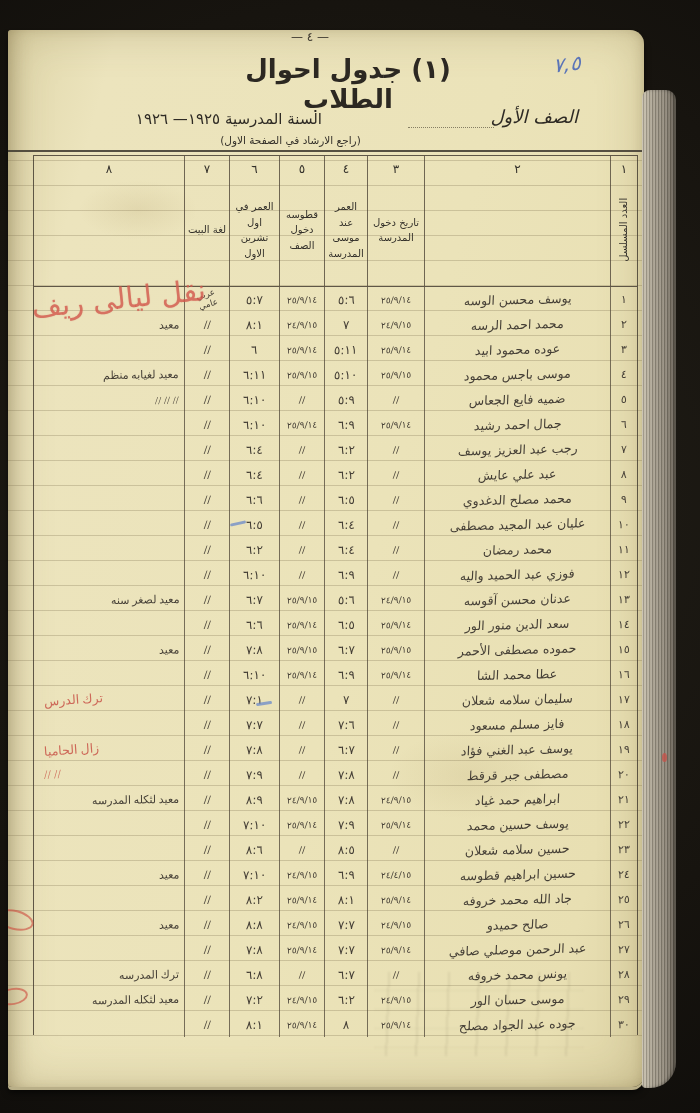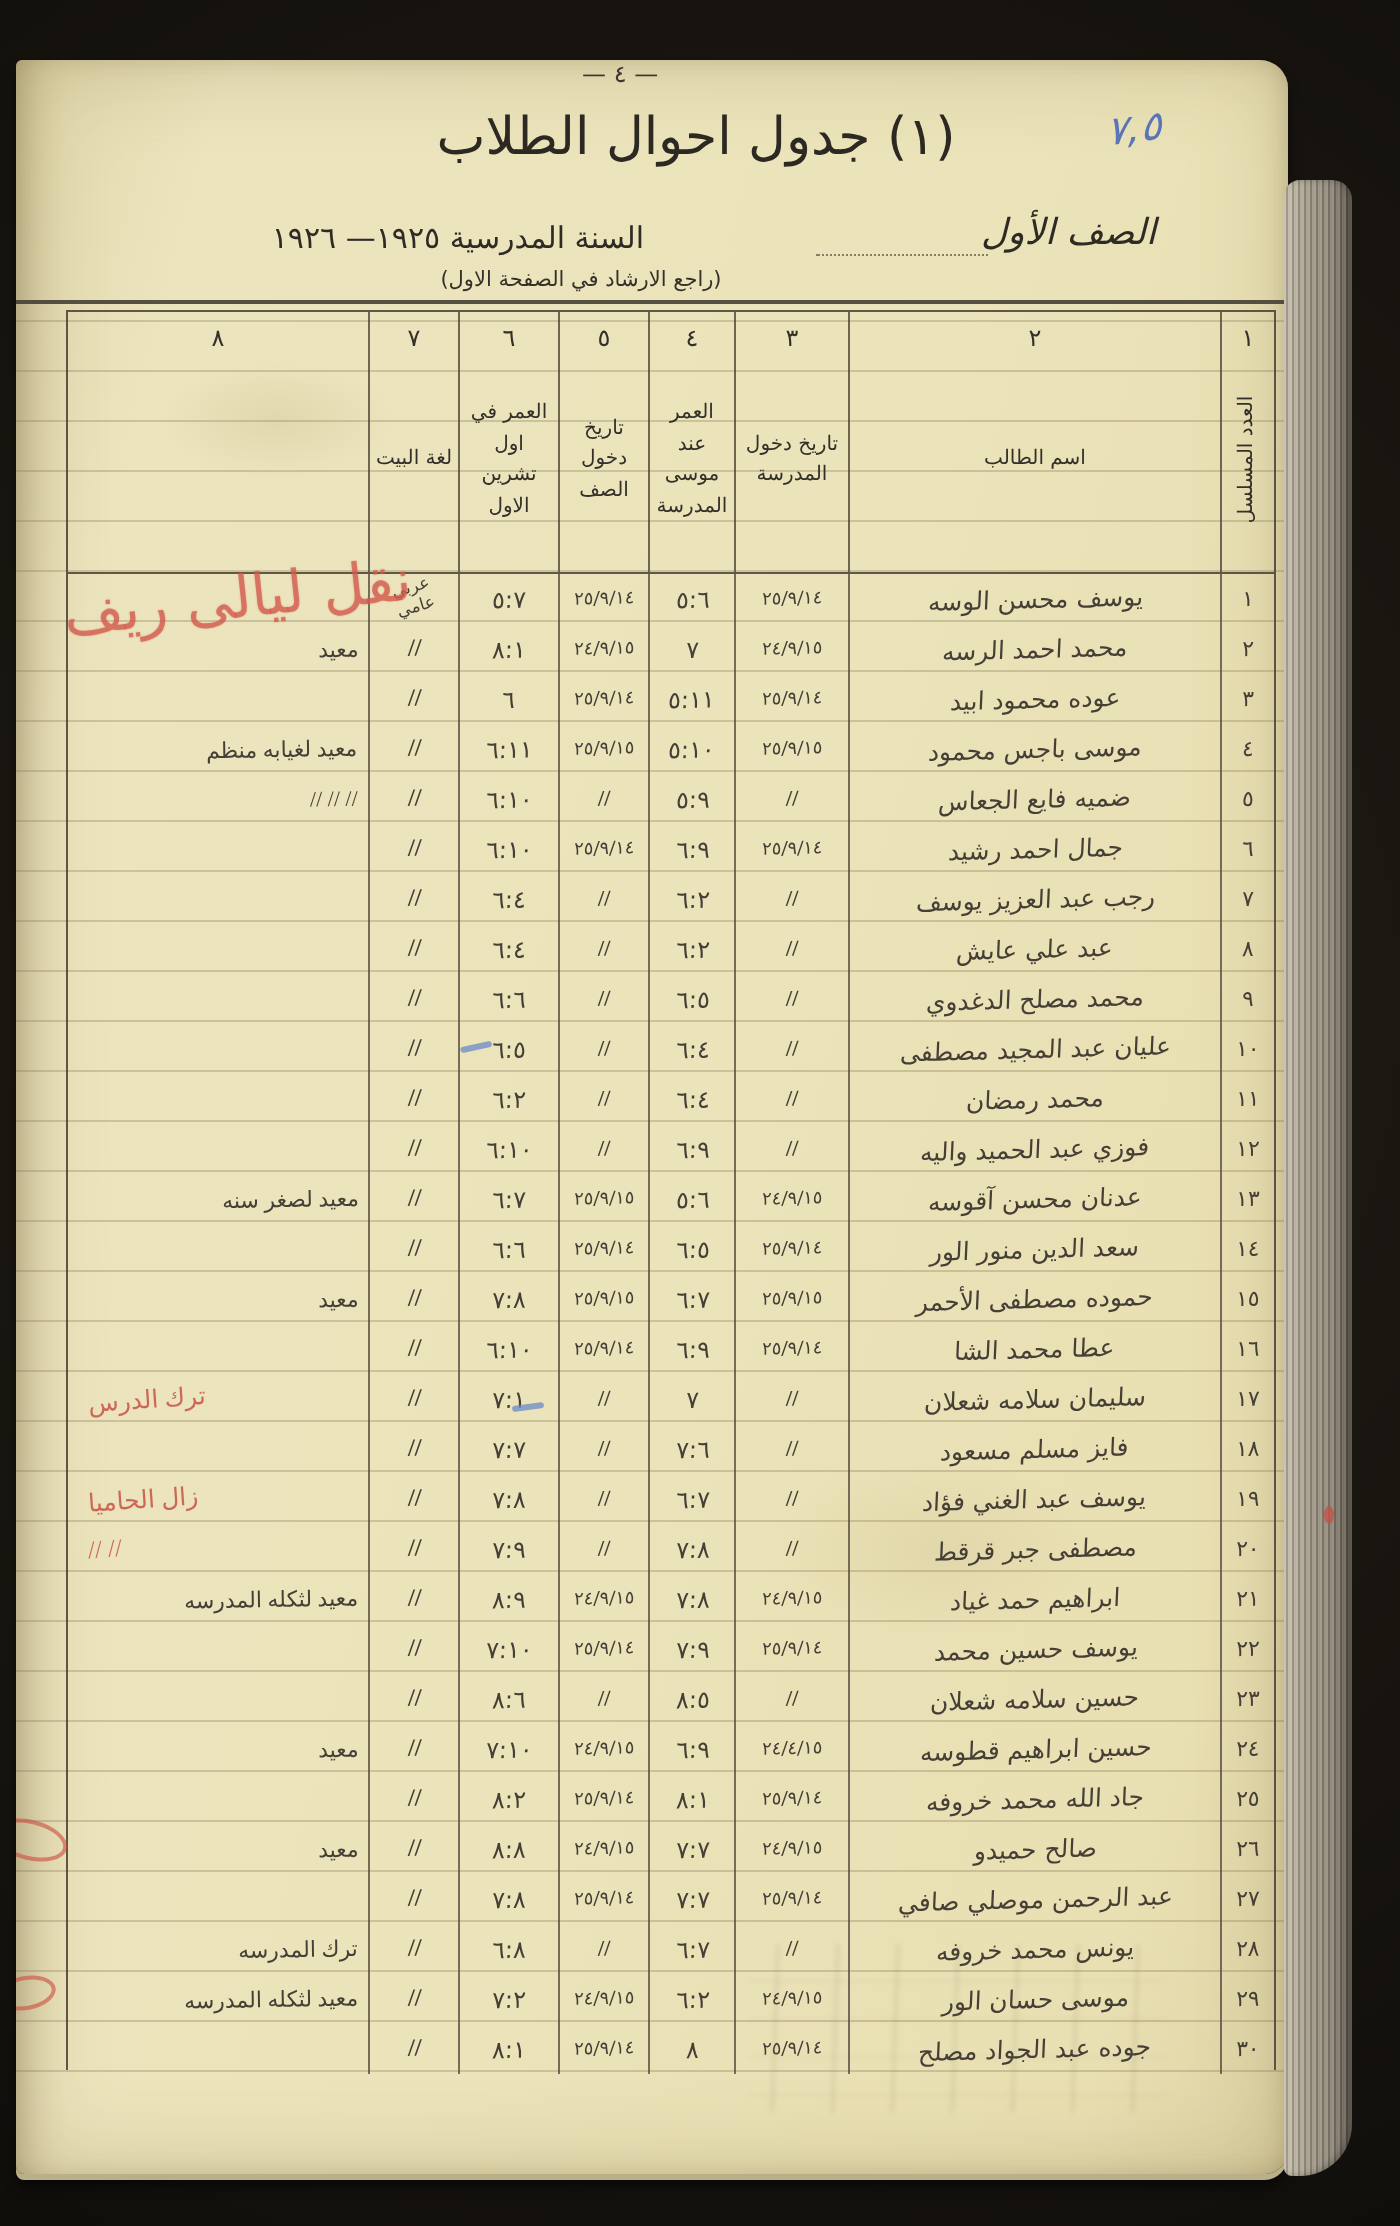--- a/index.html
+++ b/index.html
@@ -47,21 +47,21 @@
   .pageno{
     position:absolute;top:0px;left:283px;font-size:12px;color:#3d382f;
     letter-spacing:2px;direction:ltr;
   }
   .corner-mark{
     position:absolute;top:22px;left:545px;font-size:20px;color:#4f6cb8;
     transform:rotate(-7deg) skewX(-6deg);font-style:italic;direction:ltr;opacity:.92;
   }
   .title{
     position:absolute;top:24px;left:205px;width:270px;margin:0;
-    text-align:center;font-size:26px;font-weight:400;color:#2c2822;
+    text-align:center;font-size:26px;font-weight:700;color:#2c2822;
   }
   .class-label{position:absolute;top:76px;right:66px;font-size:18px;color:#2e2a24;font-style:italic;}
   .dots{
     position:absolute;top:96px;right:150px;width:86px;height:1px;
     border-bottom:1px dotted rgba(90,82,62,.7);
   }
   .year-label{position:absolute;top:80px;right:322px;font-size:15px;color:#2e2a24;white-space:nowrap;}
   .instruction-note{
     position:absolute;top:104px;left:190px;width:185px;text-align:center;
     font-size:10.5px;color:#35312a;
@@ -171,33 +171,32 @@
     <div class="table">
       <div class="thead">
         <div class="hc serial">
           <div class="cnum">١</div>
           <div class="clabel">
               <span>العدد المسلسل</span>
             </div>
         </div>
         <div class="hc">
           <div class="cnum">٢</div>
-          <div class="clabel">اسم الطالب</div>
         </div>
         <div class="hc">
           <div class="cnum">٣</div>
           <div class="clabel">تاريخ دخول المدرسة</div>
         </div>
         <div class="hc">
           <div class="cnum">٤</div>
           <div class="clabel">العمر عند موسى المدرسة</div>
         </div>
         <div class="hc">
           <div class="cnum">٥</div>
-          <div class="clabel">تاريخ دخول الصف</div>
+          <div class="clabel">قطوسه دخول الصف</div>
         </div>
         <div class="hc">
           <div class="cnum">٦</div>
           <div class="clabel">العمر في اول تشرين الاول</div>
         </div>
         <div class="hc">
           <div class="cnum">٧</div>
           <div class="clabel">لغة البيت</div>
         </div>
         <div class="hc">

